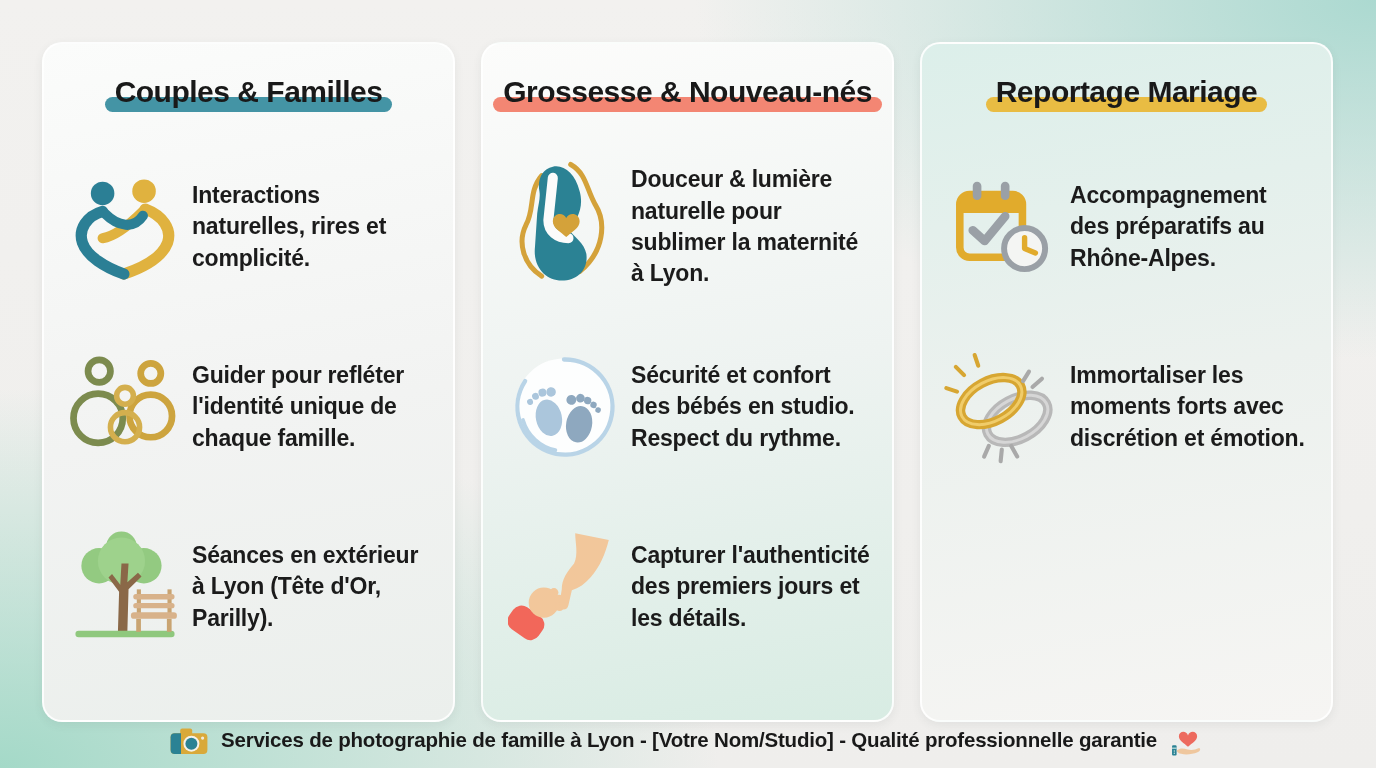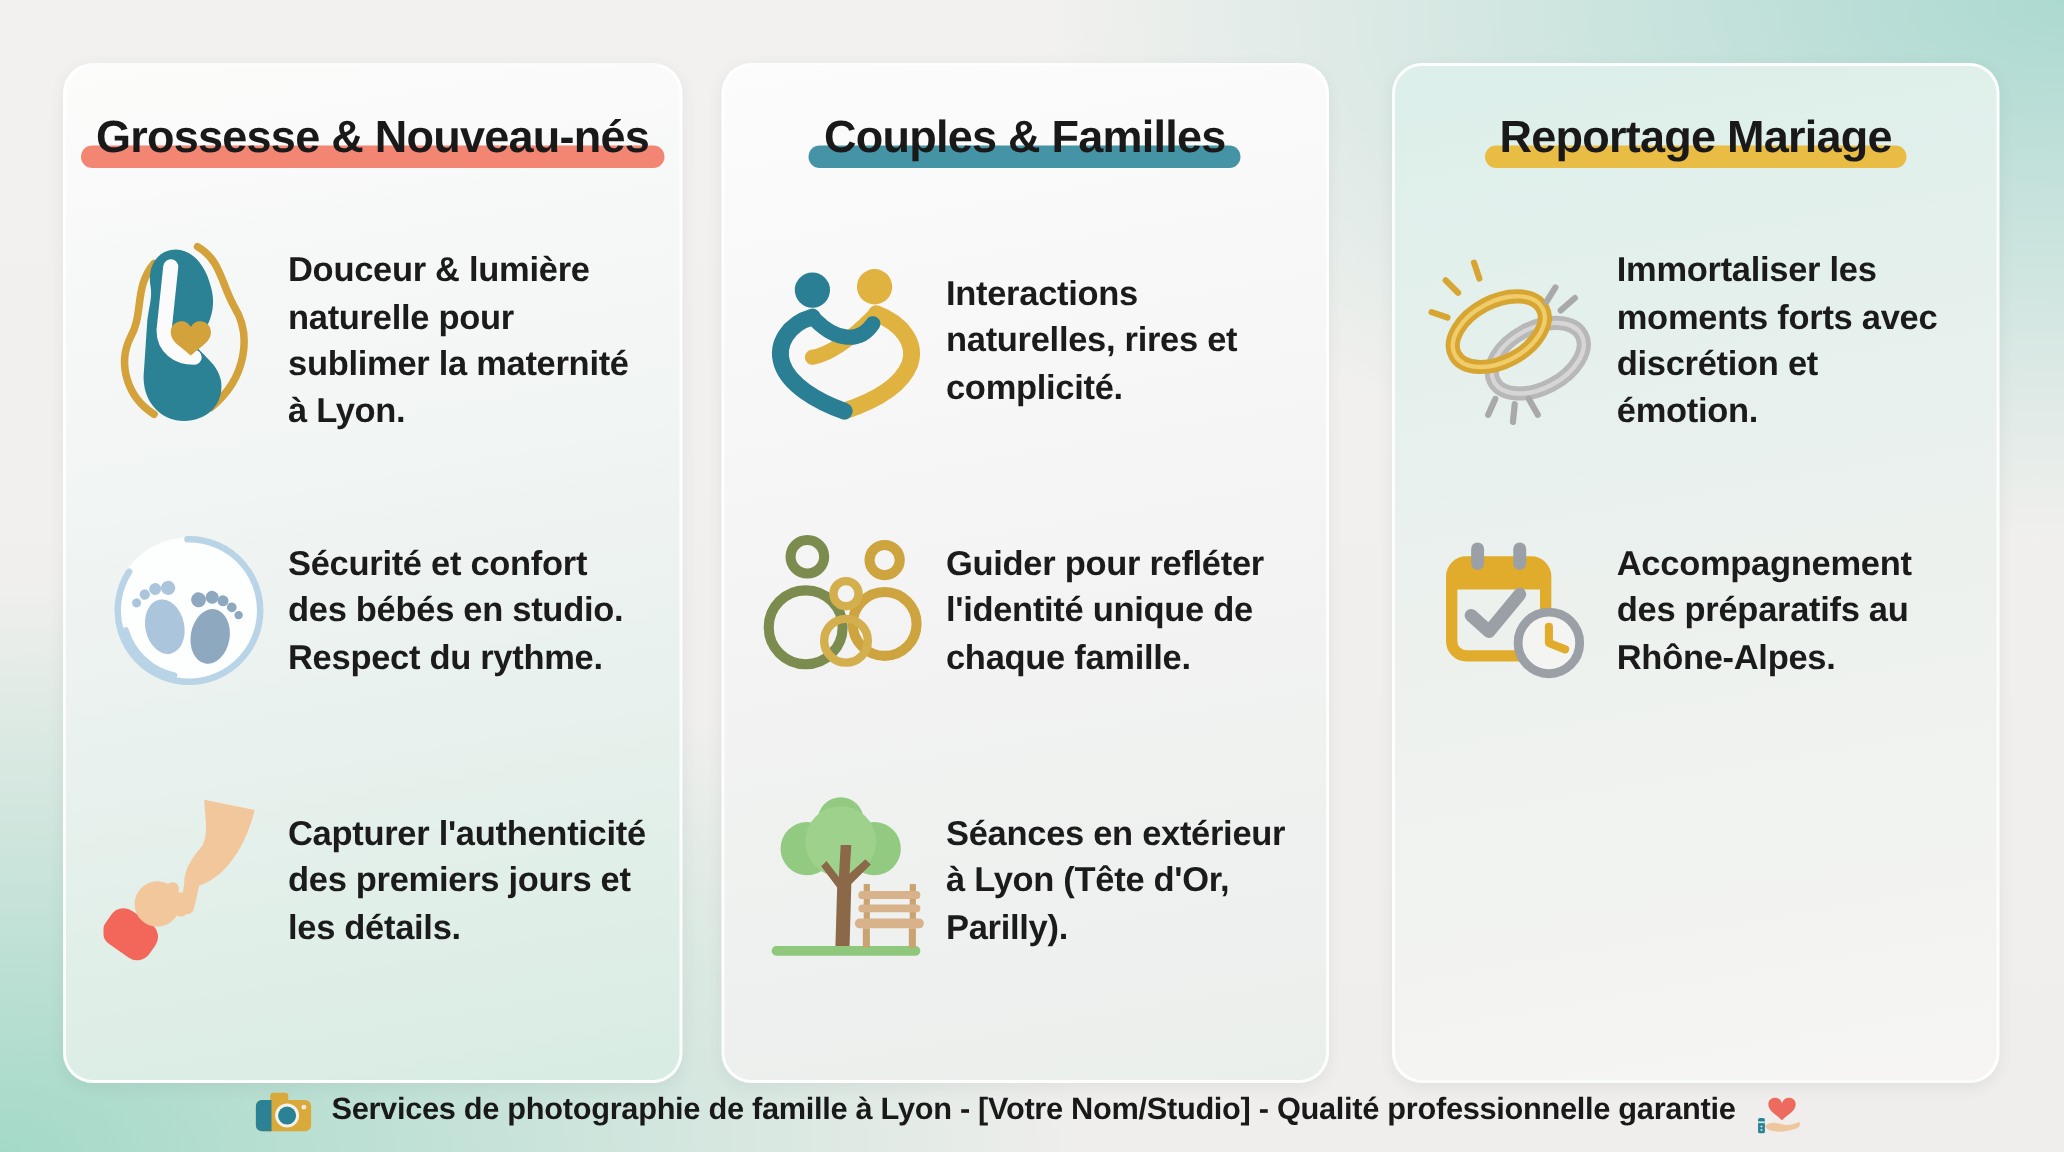--- a/index.html
+++ b/index.html
@@ -14,21 +14,21 @@
   .canvas{position:relative;width:1376px;height:768px;}
   .cards{position:absolute;left:42px;top:42px;width:1291px;height:680px;display:flex;gap:26px;}
   .card{
     flex:1;border-radius:20px;box-sizing:border-box;
     border:2px solid rgba(255,255,255,0.85);
     box-shadow:0 3px 10px rgba(60,80,80,0.08);
     padding:26px 20px 20px 20px;
   }
   .card-1{background:linear-gradient(170deg,#fcfcfb 0%,#eef3f1 50%,#d8ece3 100%);}
   .card-2{background:linear-gradient(170deg,#fbfcfb 0%,#f2f3f2 55%,#ebefec 100%);}
-  .card-3{background:linear-gradient(170deg,#dcefea 0%,#ecf1ee 50%,#f6f5f3 100%);margin-left:16px;}
+  .card-3{background:linear-gradient(170deg,#dcefea 0%,#ecf1ee 50%,#f6f5f3 100%);}
   .title-wrap{text-align:center;height:48px;margin-bottom:34px;}
   .card-title{
     position:relative;display:inline-block;z-index:0;
     font-size:30px;font-weight:700;color:#191919;letter-spacing:-0.5px;line-height:44px;
     white-space:nowrap;
   }
   .card-title .bar{
     position:absolute;left:-10px;right:-10px;bottom:2px;height:15px;
     border-radius:8px;z-index:-1;opacity:0.95;
   }
@@ -43,81 +43,20 @@
     display:flex;align-items:center;justify-content:center;gap:12px;
   }
   .footer-text{font-size:20.5px;font-weight:600;color:#191919;letter-spacing:-0.2px;}
   svg{display:block;}
 </style>
 </head>
 <body>
 
 <div class="canvas">
   <div class="cards">
-
-    <div class="card card-1">
-      <div class="title-wrap">
-        <div class="card-title">
-          <span>Grossesse &amp; Nouveau-nés</span>
-          <i class="bar" style="background: rgb(242, 128, 108);"></i>
-        </div>
-      </div>
-      <div class="row">
-        <div class="icon-box">
-          <svg width="112" height="134" viewBox="0 0 100 120">
-            <path d="M30,14 C18,28 24,44 16,58 C8,74 14,94 30,104" fill="none" stroke="#d4a23a" stroke-width="4.5" stroke-linecap="round"></path>
-            <path d="M56,4 C70,12 70,26 78,40 C88,56 86,82 64,100" fill="none" stroke="#d4a23a" stroke-width="4.5" stroke-linecap="round"></path>
-            <path d="M40,6 C30,8 26,18 28,28 C29,34 27,40 26,48 L24,78 C22,96 34,108 48,108 C62,108 72,98 70,84 C68,74 60,70 54,62 C62,54 68,42 64,28 C60,12 50,4 40,6 Z" fill="#2b8294"></path>
-            <path d="M40,16 L36,54 C36,64 44,70 54,70" fill="none" stroke="#fbfbfb" stroke-width="9" stroke-linecap="round"></path>
-            <path d="M52,52 c-3,-6 -12,-4 -12,3 c0,6 7,9 12,14 c5,-5 12,-8 12,-14 c0,-7 -9,-9 -12,-3 Z" fill="#d4a23a"></path>
-          </svg>
-        </div>
-        <div class="item-text">Douceur &amp; lumière naturelle pour sublimer la maternité à Lyon.</div>
-      </div>
-      <div class="row">
-        <div class="icon-box">
-          <svg width="108" height="108" viewBox="0 0 100 100">
-            <circle cx="50" cy="50" r="45" fill="#fdfefe"></circle>
-            <path d="M50,6 A44,44 0 1 1 14,26" fill="none" stroke="#b9d4e7" stroke-width="4" stroke-linecap="round"></path>
-            <path d="M12,62 A40,40 0 0 0 42,90" fill="none" stroke="#b9d4e7" stroke-width="3.5" stroke-linecap="round"></path>
-            <g transform="rotate(-12 36 60)" fill="#abc6dc">
-              <ellipse cx="36" cy="60" rx="12" ry="17"></ellipse>
-              <circle cx="22" cy="42" r="2.8"></circle>
-                <circle cx="28" cy="38" r="3.2"></circle>
-              <circle cx="35" cy="36" r="3.7"></circle>
-                <circle cx="43" cy="37" r="4.4"></circle>
-            </g>
-            <g transform="rotate(10 64 66)" fill="#8ea8bf">
-              <ellipse cx="64" cy="66" rx="12" ry="17"></ellipse>
-              <circle cx="53" cy="45" r="4.6"></circle>
-                <circle cx="61" cy="42" r="4"></circle>
-              <circle cx="68" cy="43" r="3.4"></circle>
-                <circle cx="74" cy="46" r="3"></circle>
-              <circle cx="79" cy="50" r="2.6"></circle>
-            </g>
-          </svg>
-        </div>
-        <div class="item-text">Sécurité et confort des bébés en studio. Respect du rythme.</div>
-      </div>
-      <div class="row">
-        <div class="icon-box">
-          <svg width="112" height="112" viewBox="0 0 100 100">
-            <g transform="rotate(35 16 82)">
-              <rect x="0" y="70" width="32" height="24" rx="9" fill="#f2675a"></rect>
-            </g>
-            <circle cx="32" cy="64" r="13.5" fill="#f2c79b"></circle>
-            <circle cx="41" cy="55" r="4" fill="#f2c79b"></circle>
-            <circle cx="45.5" cy="61" r="4" fill="#f2c79b"></circle>
-            <circle cx="46" cy="67.5" r="4" fill="#f2c79b"></circle>
-            <path d="M60,2 L90,8 C87,20 82,32 74,41 C69,47 63,51 57,53 L54,66 C53,72 45,71 46,65 L48,52 C48,43 53,36 59,29 C63,21 60,10 60,2 Z" fill="#f2c79b"></path>
-          </svg>
-        </div>
-        <div class="item-text">Capturer l'authenticité des premiers jours et les détails.</div>
-      </div>
-    </div>
 
     <div class="card card-2">
       <div class="title-wrap">
         <div class="card-title">
           <span>Couples &amp; Familles</span>
           <i class="bar" style="background: rgb(58, 142, 160);"></i>
         </div>
       </div>
       <div class="row">
         <div class="icon-box">
@@ -160,67 +99,128 @@
             <rect x="57" y="63.5" width="35" height="4.5" rx="2.2" fill="#d8b28a"></rect>
             <rect x="55" y="71.5" width="39" height="5.5" rx="2.7" fill="#d8b28a"></rect>
             <rect x="59.5" y="77" width="4" height="11" fill="#c9a472"></rect>
             <rect x="85.5" y="77" width="4" height="11" fill="#c9a472"></rect>
           </svg>
         </div>
         <div class="item-text">Séances en extérieur à Lyon (Tête d'Or, Parilly).</div>
       </div>
     </div>
 
+    <div class="card card-1">
+      <div class="title-wrap">
+        <div class="card-title">
+          <span>Grossesse &amp; Nouveau-nés</span>
+          <i class="bar" style="background: rgb(242, 128, 108);"></i>
+        </div>
+      </div>
+      <div class="row">
+        <div class="icon-box">
+          <svg width="112" height="134" viewBox="0 0 100 120">
+            <path d="M30,14 C18,28 24,44 16,58 C8,74 14,94 30,104" fill="none" stroke="#d4a23a" stroke-width="4.5" stroke-linecap="round"></path>
+            <path d="M56,4 C70,12 70,26 78,40 C88,56 86,82 64,100" fill="none" stroke="#d4a23a" stroke-width="4.5" stroke-linecap="round"></path>
+            <path d="M40,6 C30,8 26,18 28,28 C29,34 27,40 26,48 L24,78 C22,96 34,108 48,108 C62,108 72,98 70,84 C68,74 60,70 54,62 C62,54 68,42 64,28 C60,12 50,4 40,6 Z" fill="#2b8294"></path>
+            <path d="M40,16 L36,54 C36,64 44,70 54,70" fill="none" stroke="#fbfbfb" stroke-width="9" stroke-linecap="round"></path>
+            <path d="M52,52 c-3,-6 -12,-4 -12,3 c0,6 7,9 12,14 c5,-5 12,-8 12,-14 c0,-7 -9,-9 -12,-3 Z" fill="#d4a23a"></path>
+          </svg>
+        </div>
+        <div class="item-text">Douceur &amp; lumière naturelle pour sublimer la maternité à Lyon.</div>
+      </div>
+      <div class="row">
+        <div class="icon-box">
+          <svg width="108" height="108" viewBox="0 0 100 100">
+            <circle cx="50" cy="50" r="45" fill="#fdfefe"></circle>
+            <path d="M50,6 A44,44 0 1 1 14,26" fill="none" stroke="#b9d4e7" stroke-width="4" stroke-linecap="round"></path>
+            <path d="M12,62 A40,40 0 0 0 42,90" fill="none" stroke="#b9d4e7" stroke-width="3.5" stroke-linecap="round"></path>
+            <g transform="rotate(-12 36 60)" fill="#abc6dc">
+              <ellipse cx="36" cy="60" rx="12" ry="17"></ellipse>
+              <circle cx="22" cy="42" r="2.8"></circle>
+                <circle cx="28" cy="38" r="3.2"></circle>
+              <circle cx="35" cy="36" r="3.7"></circle>
+                <circle cx="43" cy="37" r="4.4"></circle>
+            </g>
+            <g transform="rotate(10 64 66)" fill="#8ea8bf">
+              <ellipse cx="64" cy="66" rx="12" ry="17"></ellipse>
+              <circle cx="53" cy="45" r="4.6"></circle>
+                <circle cx="61" cy="42" r="4"></circle>
+              <circle cx="68" cy="43" r="3.4"></circle>
+                <circle cx="74" cy="46" r="3"></circle>
+              <circle cx="79" cy="50" r="2.6"></circle>
+            </g>
+          </svg>
+        </div>
+        <div class="item-text">Sécurité et confort des bébés en studio. Respect du rythme.</div>
+      </div>
+      <div class="row">
+        <div class="icon-box">
+          <svg width="112" height="112" viewBox="0 0 100 100">
+            <g transform="rotate(35 16 82)">
+              <rect x="0" y="70" width="32" height="24" rx="9" fill="#f2675a"></rect>
+            </g>
+            <circle cx="32" cy="64" r="13.5" fill="#f2c79b"></circle>
+            <circle cx="41" cy="55" r="4" fill="#f2c79b"></circle>
+            <circle cx="45.5" cy="61" r="4" fill="#f2c79b"></circle>
+            <circle cx="46" cy="67.5" r="4" fill="#f2c79b"></circle>
+            <path d="M60,2 L90,8 C87,20 82,32 74,41 C69,47 63,51 57,53 L54,66 C53,72 45,71 46,65 L48,52 C48,43 53,36 59,29 C63,21 60,10 60,2 Z" fill="#f2c79b"></path>
+          </svg>
+        </div>
+        <div class="item-text">Capturer l'authenticité des premiers jours et les détails.</div>
+      </div>
+    </div>
+
     <div class="card card-3">
       <div class="title-wrap">
         <div class="card-title">
           <span>Reportage Mariage</span>
           <i class="bar" style="background: rgb(233, 184, 58);"></i>
         </div>
-      </div>
-      <div class="row">
-        <div class="icon-box">
-          <svg width="118" height="118" viewBox="0 0 100 100">
-            <g transform="rotate(-28 62 60)">
-              <ellipse cx="62" cy="60" rx="28" ry="17" fill="none" stroke="#b8b8b8" stroke-width="8"></ellipse>
-              <ellipse cx="62" cy="60" rx="28" ry="17" fill="none" stroke="#d6d6d6" stroke-width="2.5"></ellipse>
-            </g>
-            <g transform="rotate(-28 40 45)">
-              <ellipse cx="40" cy="45" rx="28" ry="17" fill="none" stroke="#d7a632" stroke-width="8"></ellipse>
-              <ellipse cx="40" cy="45" rx="28" ry="17" fill="none" stroke="#f0cc6a" stroke-width="2.5"></ellipse>
-            </g>
-            <g stroke="#d7a632" stroke-width="3.5" stroke-linecap="round">
-              <line x1="10" y1="16" x2="17" y2="23"></line>
-              <line x1="26" y1="6" x2="29" y2="15"></line>
-              <line x1="2" y1="34" x2="11" y2="37"></line>
-            </g>
-            <g stroke="#a9a9a9" stroke-width="3.5" stroke-linecap="round">
-              <line x1="72" y1="20" x2="67" y2="28"></line>
-              <line x1="83" y1="26" x2="75" y2="33"></line>
-              <line x1="34" y1="92" x2="38" y2="83"></line>
-              <line x1="48" y1="96" x2="49" y2="86"></line>
-              <line x1="62" y1="92" x2="57" y2="83"></line>
-            </g>
-          </svg>
-        </div>
-        <div class="item-text">Immortaliser les moments forts avec discrétion et émotion.</div>
       </div>
       <div class="row">
         <div class="icon-box">
           <svg width="108" height="108" viewBox="0 0 100 100">
             <rect x="10" y="20" width="58" height="58" rx="9" fill="none" stroke="#e1ab2c" stroke-width="7"></rect>
             <path d="M10,29 a9,9 0 0 1 9,-9 h40 a9,9 0 0 1 9,9 v8 H10 Z" fill="#e1ab2c"></path>
             <rect x="22" y="8" width="8" height="17" rx="4" fill="#9aa0a6"></rect>
             <rect x="48" y="8" width="8" height="17" rx="4" fill="#9aa0a6"></rect>
             <path d="M22,53 L33,63 L52,40" fill="none" stroke="#9aa0a6" stroke-width="8" stroke-linecap="round" stroke-linejoin="round"></path>
             <circle cx="70" cy="70" r="19" fill="#f4f5f3" stroke="#9aa0a6" stroke-width="5.5"></circle>
             <path d="M70,60 L70,70 L80,74" fill="none" stroke="#e1ab2c" stroke-width="5" stroke-linecap="round" stroke-linejoin="round"></path>
           </svg>
         </div>
         <div class="item-text">Accompagnement des préparatifs au Rhône-Alpes.</div>
+      </div>
+      <div class="row">
+        <div class="icon-box">
+          <svg width="118" height="118" viewBox="0 0 100 100">
+            <g transform="rotate(-28 62 60)">
+              <ellipse cx="62" cy="60" rx="28" ry="17" fill="none" stroke="#b8b8b8" stroke-width="8"></ellipse>
+              <ellipse cx="62" cy="60" rx="28" ry="17" fill="none" stroke="#d6d6d6" stroke-width="2.5"></ellipse>
+            </g>
+            <g transform="rotate(-28 40 45)">
+              <ellipse cx="40" cy="45" rx="28" ry="17" fill="none" stroke="#d7a632" stroke-width="8"></ellipse>
+              <ellipse cx="40" cy="45" rx="28" ry="17" fill="none" stroke="#f0cc6a" stroke-width="2.5"></ellipse>
+            </g>
+            <g stroke="#d7a632" stroke-width="3.5" stroke-linecap="round">
+              <line x1="10" y1="16" x2="17" y2="23"></line>
+              <line x1="26" y1="6" x2="29" y2="15"></line>
+              <line x1="2" y1="34" x2="11" y2="37"></line>
+            </g>
+            <g stroke="#a9a9a9" stroke-width="3.5" stroke-linecap="round">
+              <line x1="72" y1="20" x2="67" y2="28"></line>
+              <line x1="83" y1="26" x2="75" y2="33"></line>
+              <line x1="34" y1="92" x2="38" y2="83"></line>
+              <line x1="48" y1="96" x2="49" y2="86"></line>
+              <line x1="62" y1="92" x2="57" y2="83"></line>
+            </g>
+          </svg>
+        </div>
+        <div class="item-text">Immortaliser les moments forts avec discrétion et émotion.</div>
       </div>
     </div>
   </div>
 
   <div class="footer">
     <span>
       <svg width="40" height="31" viewBox="0 0 100 76">
         <rect x="4" y="20" width="92" height="52" rx="10" fill="#d9a93a"></rect>
         <rect x="28" y="8" width="30" height="16" rx="5" fill="#d9a93a"></rect>
         <path d="M4,30 a10,10 0 0 1 10,-10 h16 v52 h-16 a10,10 0 0 1 -10,-10 Z" fill="#2b8294"></path>

